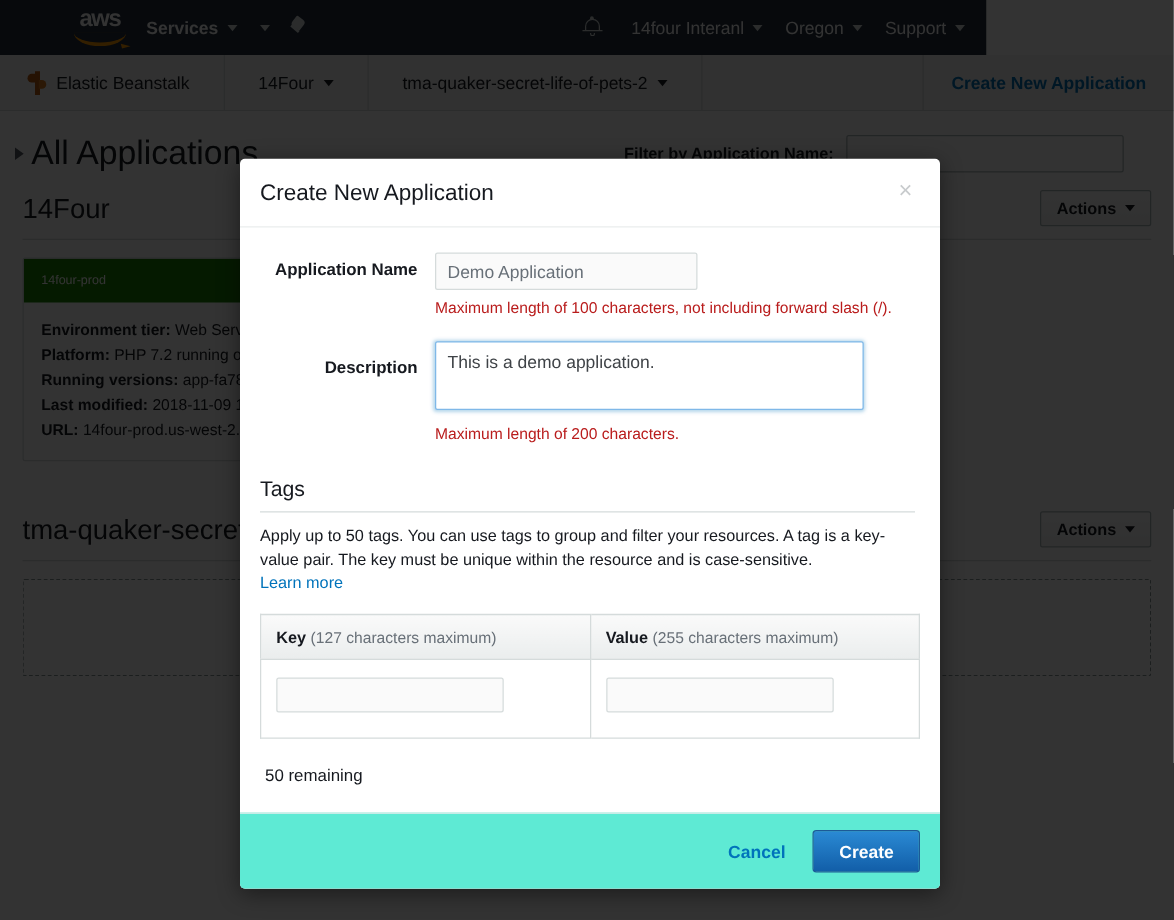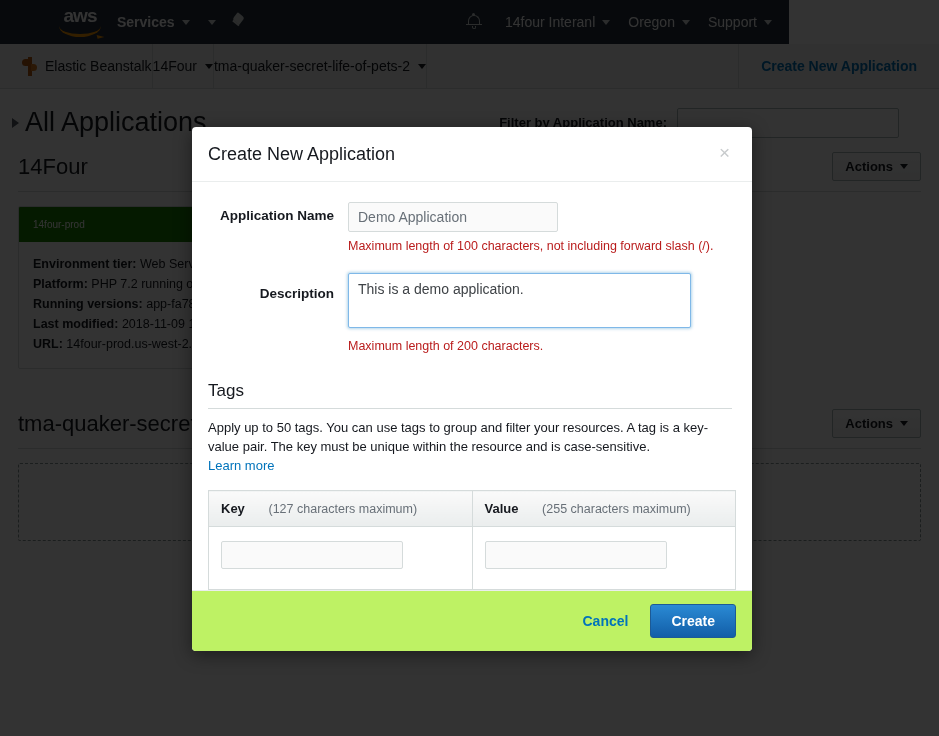--- a/index.html
+++ b/index.html
@@ -104,21 +104,21 @@
 
   
   .service-bar {
     position: absolute; top: 44px; left: 0; width: 939px; height: 45px;
     background: #f2f3f3;
     border-bottom: 1px solid #d5dbdb;
     display: flex; align-items: stretch;
   }
   .sb-cell {
     display: flex; align-items: center; gap: 8px;
-    padding: 0 0; font-size: 14px; color: #16191f;
+    padding: 0 27px; font-size: 14px; color: #16191f;
     border-right: 1px solid #d5dbdb; cursor: pointer;
     white-space: nowrap;
   }
   .sb-cell:first-child { padding-left: 22px; }
   .eb-icon {
     width: 15px; height: 22px; position: relative; flex: none;
   }
   .eb-icon .stem {
     position: absolute; left: 6px; top: 2px;
     width: 3.5px; height: 19px; background: #b7590f;
@@ -277,41 +277,41 @@
     border: 1px solid #d5dbdb; border-collapse: collapse;
   }
   .tags-table th {
     background: linear-gradient(180deg,#fafafa 0%,#eaeded 100%);
     border-bottom: 1px solid #d5dbdb;
     border-right: 1px solid #d5dbdb;
     text-align: left; padding: 10px 12px;
     font-size: 13px; color: #16191f; font-weight: bold;
   }
   .tags-table th:last-child { border-right: none; }
-  .tags-table th .dim { font-weight: normal; color: #687078; font-size: 12.5px; margin-left: 20px; }
+  .tags-table th .dim { font-weight: normal; color: #687078; font-size: 12.5px; }
   .tags-table td {
     border-right: 1px solid #d5dbdb;
     padding: 14px 12px 20px;
     vertical-align: top;
   }
   .tags-table td:last-child { border-right: none; }
   .tag-input {
     width: 182px; height: 28px;
     border: 1px solid #d5dbdb; border-radius: 2px;
     background: #fafafa;
     font-family: "Liberation Sans", sans-serif; font-size: 13px;
     padding: 0 8px;
   }
   .remaining {
     font-size: 13.5px; color: #16191f;
     padding: 22px 0 22px 4px;
   }
   .modal-footer {
     border-top: 1px solid #eaeded;
-    background: #bef264;
+    background: #5eead4;
     padding: 13px 16px;
     display: flex; align-items: center; justify-content: flex-end; gap: 18px;
   }
   .btn-cancel {
     background: none; border: none; cursor: pointer;
     font-family: "Liberation Sans", sans-serif;
     font-size: 14px; font-weight: bold; color: #0073bb;
     padding: 6px 4px;
   }
   .btn-create {
@@ -506,19 +506,20 @@
           <td>
             <input class="tag-input" style="">
           </td>
           <td>
             <input class="tag-input" style="">
           </td>
         </tr>
       </tbody>
     </table>
 
+    <div class="remaining">50 remaining</div>
   </div>
 
   <div class="modal-footer">
     <button class="btn-cancel">Cancel</button>
     <button class="btn-create">Create</button>
   </div>
 </div>
 
 </body></html>

